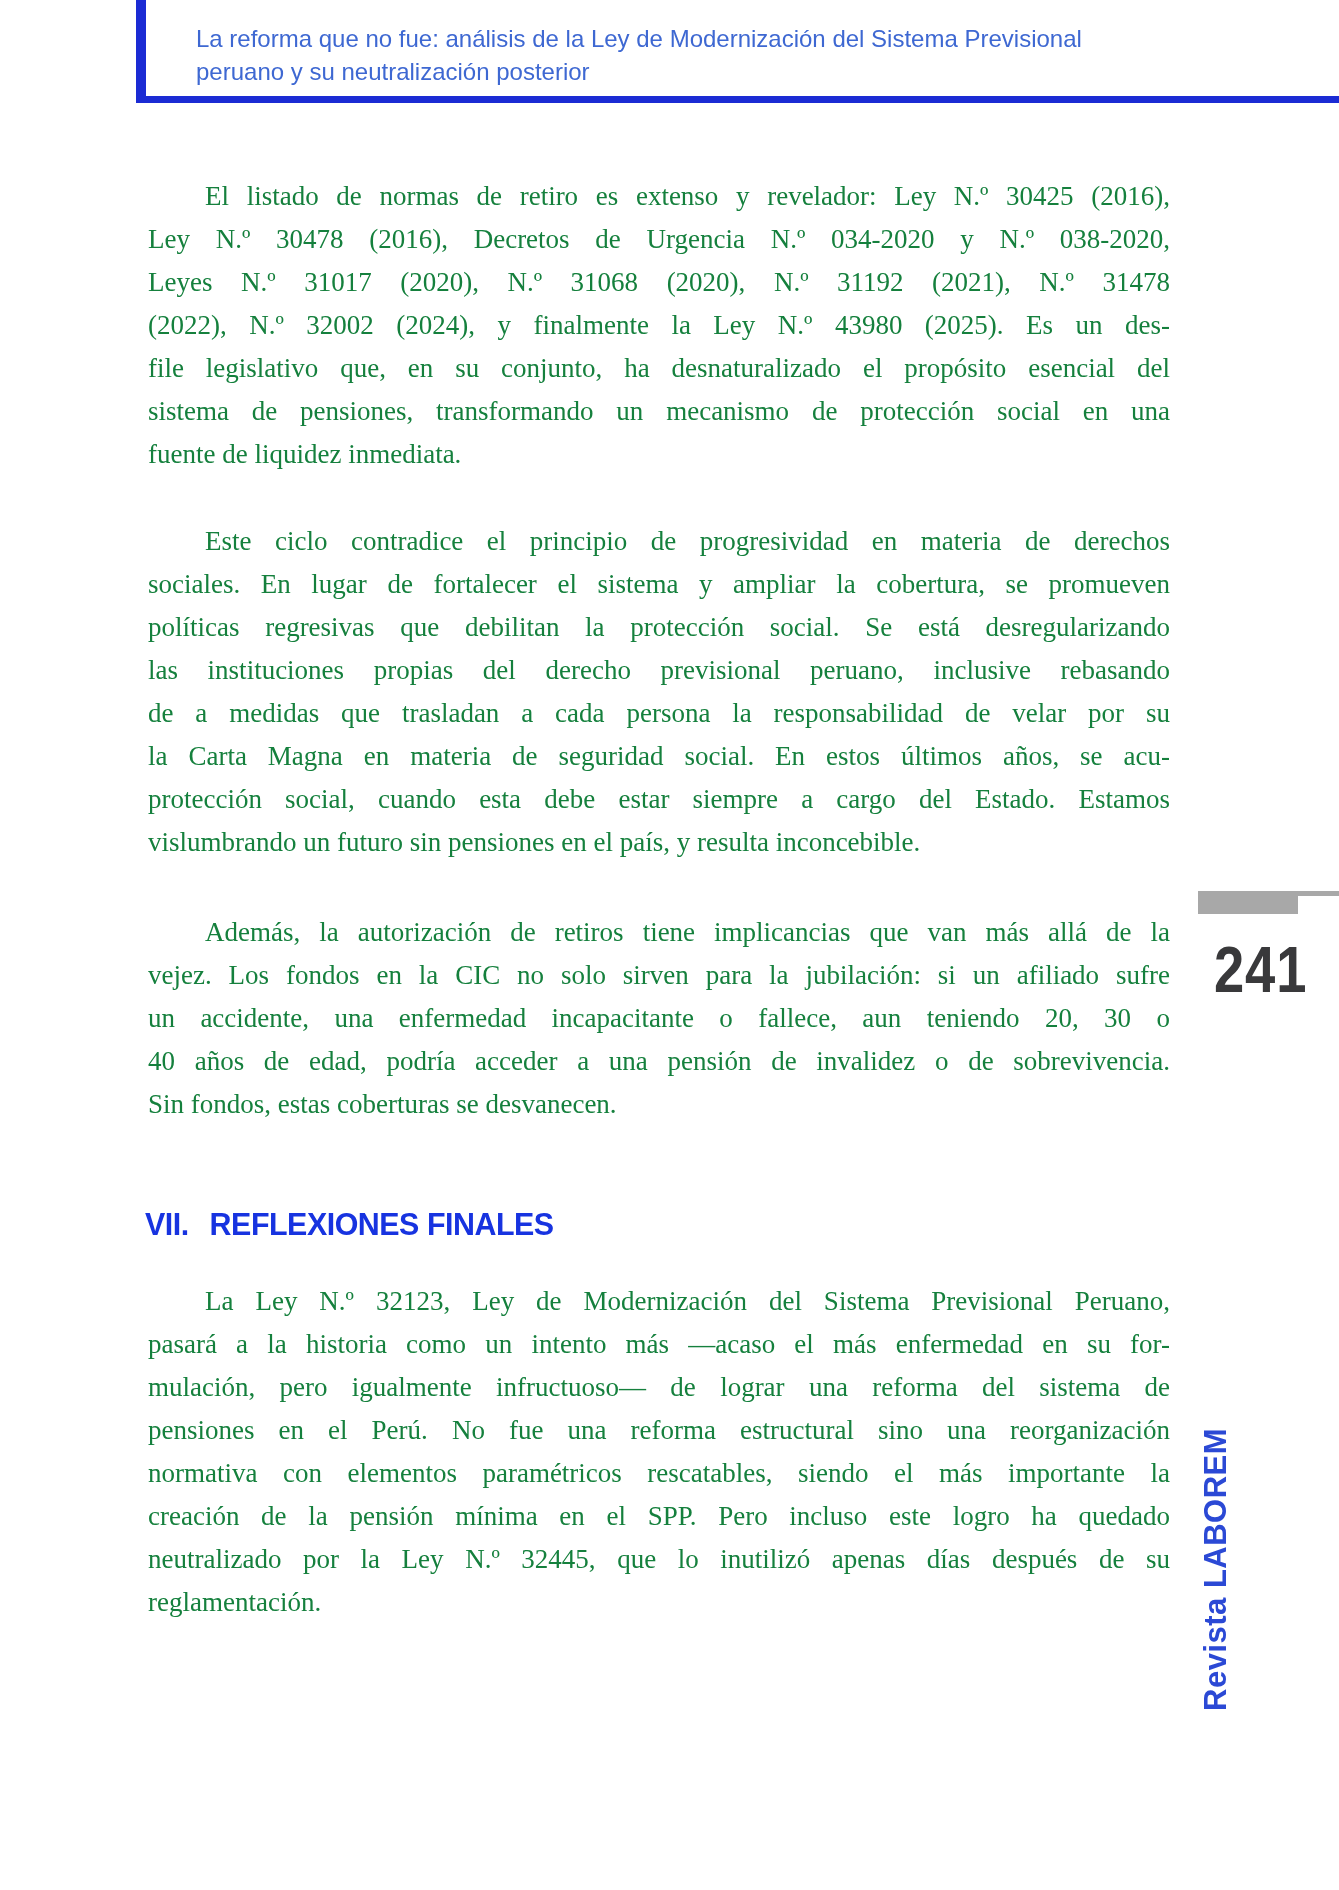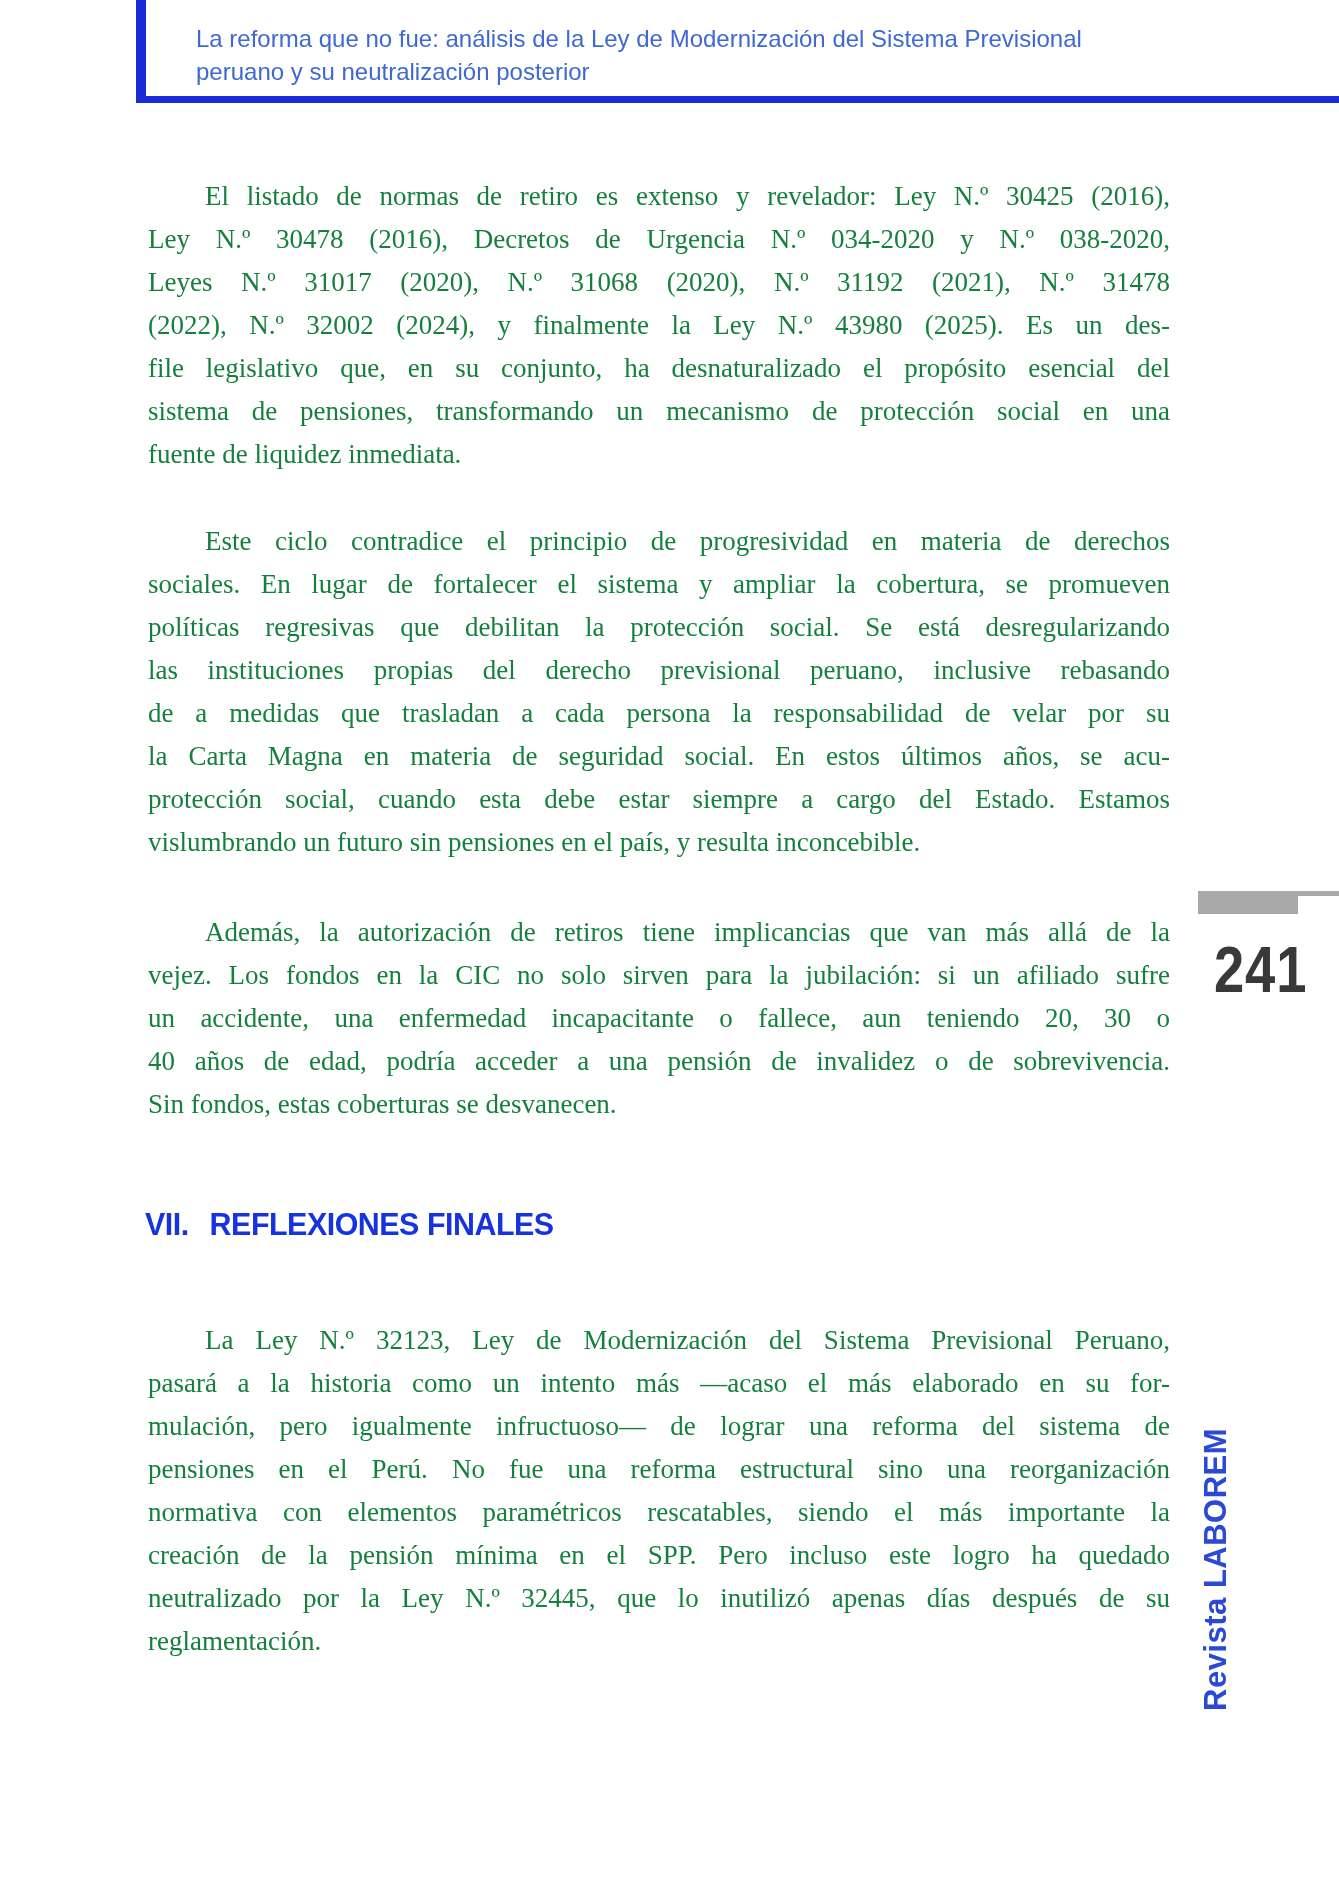--- a/index.html
+++ b/index.html
@@ -50,21 +50,21 @@
     white-space: nowrap;
     text-align: justify;
     text-align-last: justify;
   }
   .body-line.first { padding-left: 57px; }
   .body-line.last  { text-align-last: left; }
 
   .p1 { top: 175px; }
   .p2 { top: 520px; }
   .p3 { top: 911px; }
-  .p4 { top: 1280px; margin-top: 39px; }
+  .p4 { top: 1280px; }
 
   
   .section-heading {
     position: absolute;
     left: 145px; top: 1206px;
     font-family: "Liberation Sans", sans-serif;
     font-weight: bold;
     font-size: 32px;
     letter-spacing: -0.5px;
     color: #1733e0;
@@ -169,21 +169,21 @@
     <div class="body-line">40 años de edad, podría acceder a una pensión de invalidez o de sobrevivencia.</div>
     <div class="body-line last">Sin fondos, estas coberturas se desvanecen.</div>
   </div>
 
   <div class="section-heading">
     <span class="num">VII.</span><span>REFLEXIONES FINALES</span>
   </div>
 
   <div class="paragraph p4">
     <div class="body-line first">La Ley N.º 32123, Ley de Modernización del Sistema Previsional Peruano,</div>
-    <div class="body-line">pasará a la historia como un intento más —acaso el más elaborado en su for-</div>
+    <div class="body-line">pasará a la historia como un intento más —acaso el más enfermedad en su for-</div>
     <div class="body-line">mulación, pero igualmente infructuoso— de lograr una reforma del sistema de</div>
     <div class="body-line">pensiones en el Perú. No fue una reforma estructural sino una reorganización</div>
     <div class="body-line">normativa con elementos paramétricos rescatables, siendo el más importante la</div>
     <div class="body-line">creación de la pensión mínima en el SPP. Pero incluso este logro ha quedado</div>
     <div class="body-line">neutralizado por la Ley N.º 32445, que lo inutilizó apenas días después de su</div>
     <div class="body-line last">reglamentación.</div>
   </div>
 
   <div class="gray-tab"></div>
   <div class="gray-rule"></div>

